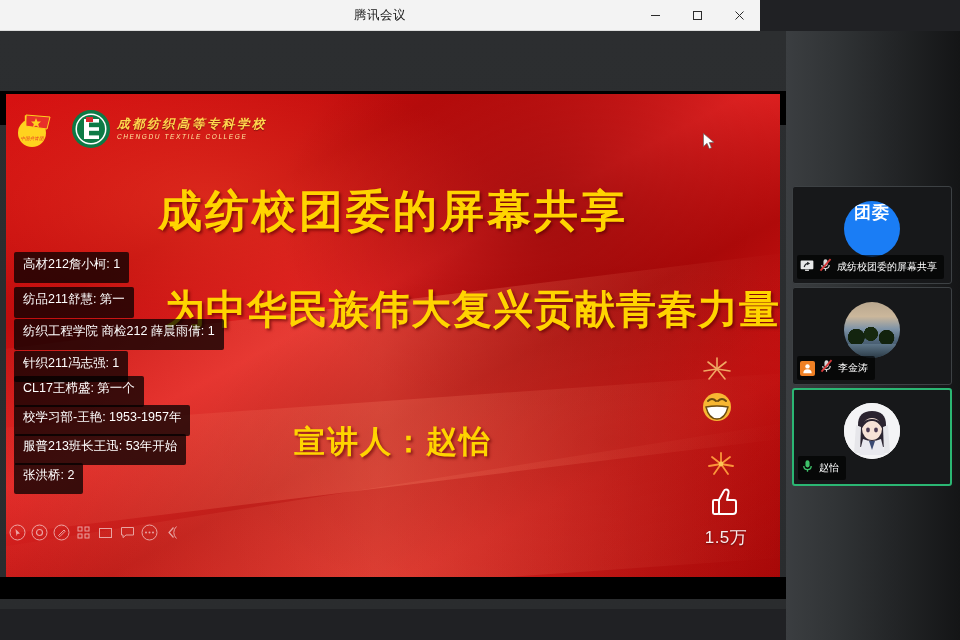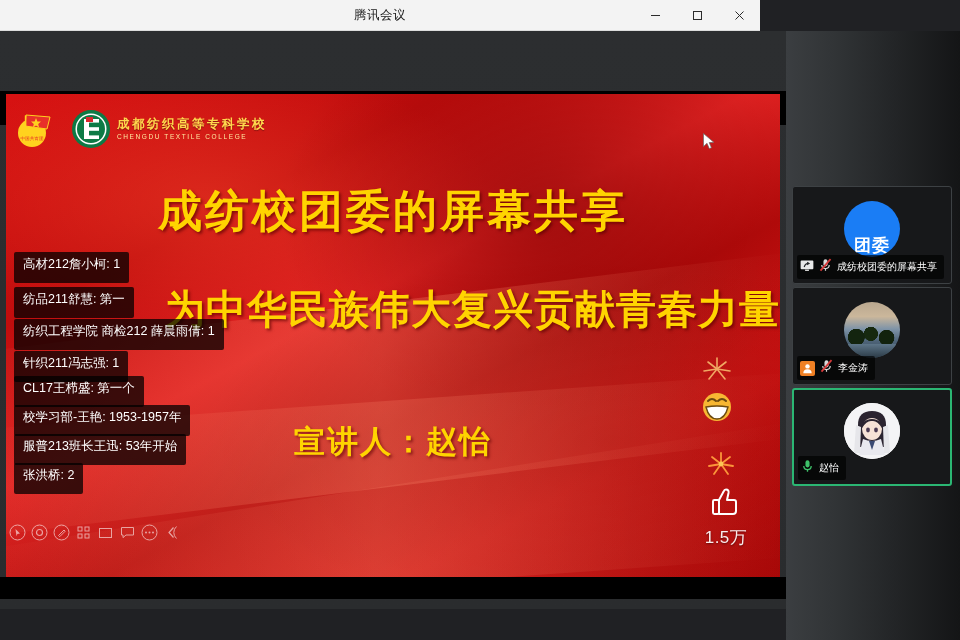--- a/index.html
+++ b/index.html
@@ -46,21 +46,21 @@
   }
   .slide .r1{ top:42%; }
   .slide .r2{ top:63%; opacity:.75; transform:rotate(-4deg); }
   .slide .r3{ top:80%; opacity:.55; transform:rotate(-9deg); }
   .slide .glowdark{
     position:absolute; right:-5%; top:-20%; width:70%; height:90%;
     background:radial-gradient(ellipse at center,rgba(120,0,0,.55) 0%,rgba(120,0,0,0) 70%);
   }
 
   
-  .logorow{ position:absolute; left:10px; top:15px; display:flex; align-items:flex-start; gap:9px; }
+  .logorow{ position:absolute; left:10px; top:15px; display:flex; align-items:flex-start; gap:9px;font-style:italic; }
   .logo-cyl{ width:46px; height:40px; position:relative; }
   .logo-college{ display:flex; align-items:center; gap:6px; }
   .college-mark{ width:40px; height:40px; }
   .college-text{ display:flex; flex-direction:column; line-height:1; }
   .college-cn{
     font-size:12.5px; color:#ffd84d; font-weight:bold; letter-spacing:2.5px;
     font-family:"Liberation Serif","DejaVu Serif",serif; text-shadow:0 1px 1px rgba(0,0,0,.35);
   }
   .college-en{
     font-size:6.5px; color:#ffe9a0; letter-spacing:1.6px; margin-top:3px;
@@ -118,21 +118,21 @@
   }
   .tile{
     position:absolute; left:6px; width:160px; height:98px;
     background:#17181a; border:1px solid #3d4144; border-radius:3px; overflow:hidden;
   }
   .tile.active{ border:2px solid #2bb673; }
   .tile-avatar{
     position:absolute; left:50%; top:44%; transform:translate(-50%,-50%);
     width:56px; height:56px; border-radius:50%; overflow:hidden;
   }
-  .avatar-blue{ background:#1a7df5; display:flex; align-items:flex-end; justify-content:center; }
+  .avatar-blue{ background:#1a7df5; display:flex; align-items:flex-start; justify-content:center; }
   .avatar-blue span{ font-size:17px; color:#fff; font-weight:bold; letter-spacing:1px;
                      font-family:"Liberation Serif","DejaVu Serif",serif; }
   .avatar-photo{
     background:linear-gradient(180deg,#b9a78f 0%,#cbb79b 26%,#7f94a8 48%,#4d6378 70%,#3a4a58 100%);
     position:relative;
   }
   .avatar-photo .tree{ position:absolute; bottom:12px; width:100%; height:22px;
      background:radial-gradient(circle at 22% 60%, #13240f 0 18%, transparent 19%),
                 radial-gradient(circle at 48% 45%, #16290f 0 22%, transparent 23%),
                 radial-gradient(circle at 76% 62%, #12220d 0 17%, transparent 18%); }

